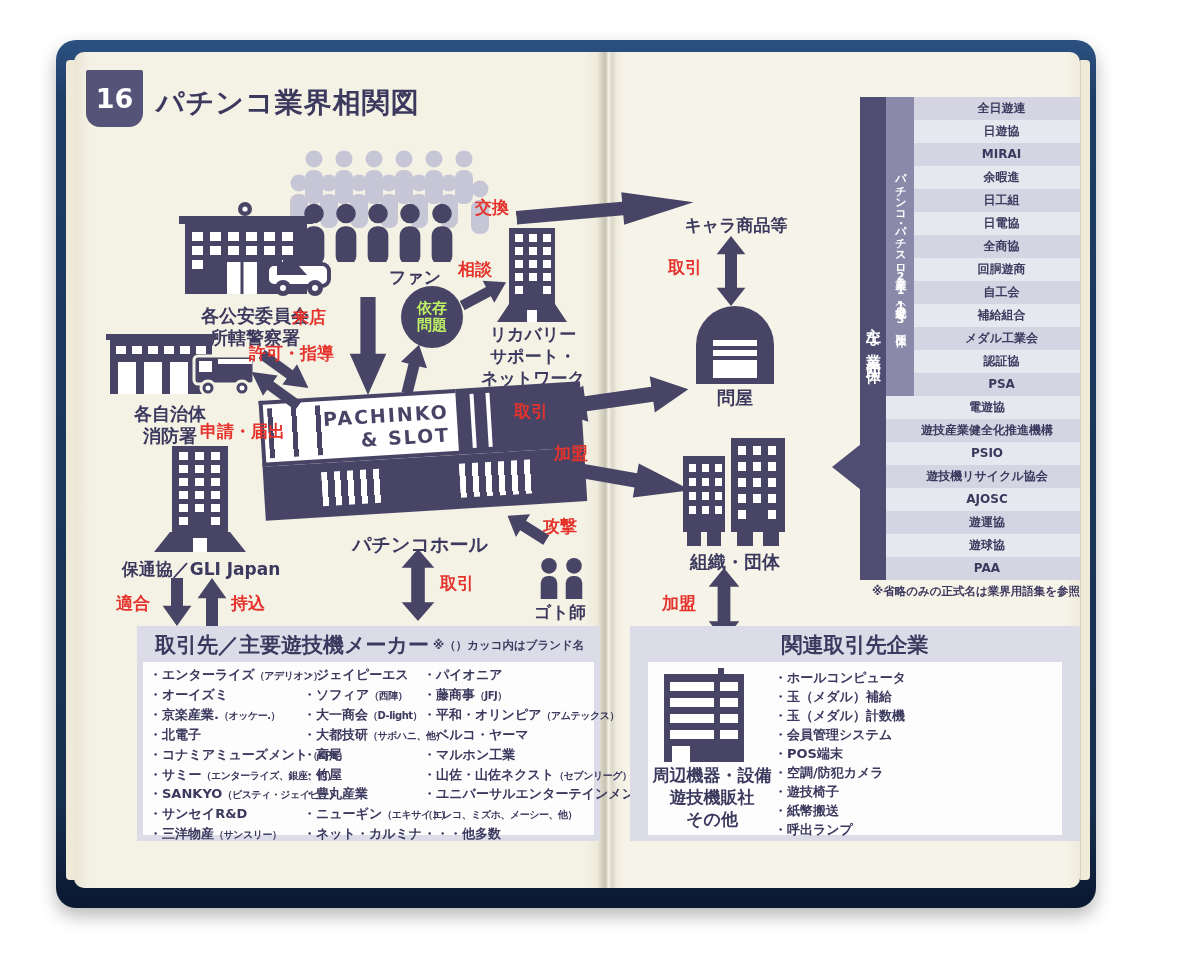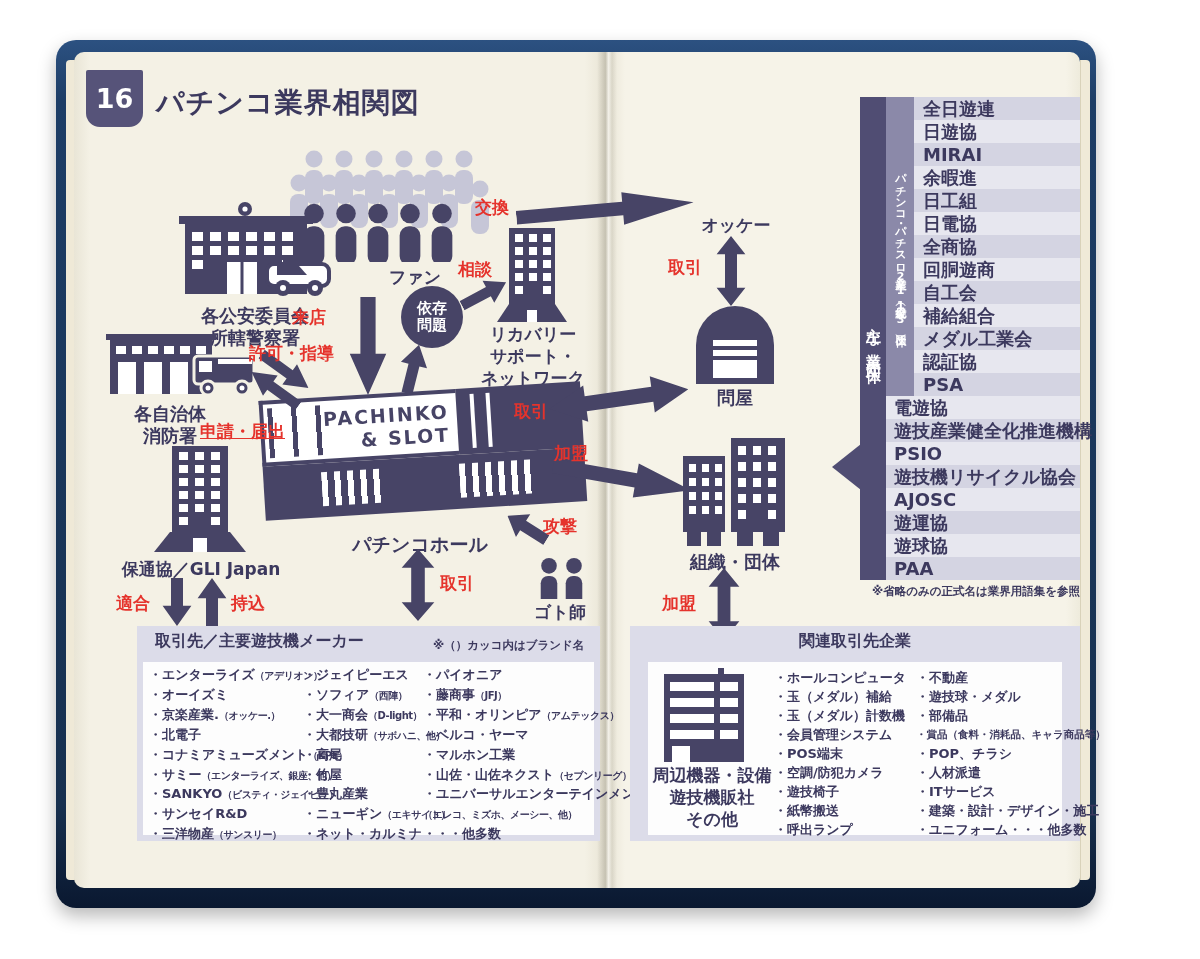--- a/index.html
+++ b/index.html
@@ -34,21 +34,21 @@
   
   .arr{position:absolute;background:var(--ink);}
   .a-r{clip-path:polygon(0 30%,60% 30%,60% 2%,100% 50%,60% 98%,60% 70%,0 70%);}
   .a-d{clip-path:polygon(30% 0,70% 0,70% 58%,98% 58%,50% 100%,2% 58%,30% 58%);}
   .a-u{clip-path:polygon(50% 0,98% 42%,70% 42%,70% 100%,30% 100%,30% 42%,2% 42%);}
   .a-dh{clip-path:polygon(0 50%,26% 2%,26% 30%,74% 30%,74% 2%,100% 50%,74% 98%,74% 70%,26% 70%,26% 98%);}
   .a-dv{clip-path:polygon(50% 0,98% 26%,70% 26%,70% 74%,98% 74%,50% 100%,2% 74%,30% 74%,30% 26%,2% 26%);}
 
   
   .izon{left:401px;top:286px;width:62px;height:62px;border-radius:50%;background:var(--ink);
-    color:#ffffff;font-weight:bold;font-size:15px;line-height:17px;display:flex;flex-direction:column;
+    color:#bef264;font-weight:bold;font-size:15px;line-height:17px;display:flex;flex-direction:column;
     align-items:center;justify-content:center;text-align:center;}
 
   
   .booth{left:693px;top:131px;width:86px;}
   .booth-sign{height:24px;background:var(--ink);color:#fff;font-size:13px;font-weight:bold;letter-spacing:5px;
     display:flex;align-items:center;justify-content:center;}
   .booth-body{margin-top:3px;height:60px;background:#fff;border:4px solid var(--ink);position:relative;}
   .bw{position:absolute;left:8px;top:5px;width:60px;height:30px;border:2px solid #a9a7bd;}
   .bw-head{position:absolute;right:8px;top:3px;width:12px;height:12px;border-radius:50%;background:#b9b7c9;}
   .bw-bodyp{position:absolute;right:4px;top:14px;width:20px;height:14px;border-radius:6px 6px 0 0;background:#b9b7c9;}
@@ -73,35 +73,35 @@
   .hall-lower{position:absolute;left:0;top:66px;width:100%;height:54px;background:var(--ink);}
   .hall-win{position:absolute;top:9px;height:34px;background:repeating-linear-gradient(90deg,#fff 0 6px,var(--ink) 6px 13px);}
 
   
   .sb-main{left:860px;top:97px;width:26px;height:483px;background:#504d73;display:flex;align-items:center;justify-content:center;}
   .sb-bracket{left:886px;top:97px;width:28px;height:299px;background:#8b89a9;display:flex;align-items:center;justify-content:center;z-index:3;}
   .vtxt{writing-mode:vertical-rl;text-orientation:upright;color:#fff;font-weight:bold;}
   .sb-main .vtxt{font-size:15px;letter-spacing:5px;}
   .sb-bracket .vtxt{font-size:11px;letter-spacing:0.5px;line-height:14px;}
   .sb-rows{left:886px;top:97px;width:194px;z-index:2;}
-  .sb-row{height:23px;line-height:23px;font-size:18px;font-weight:bold;color:var(--ink2);padding-left:8px;box-sizing:border-box;white-space:nowrap;}
+  .sb-row{height:23px;line-height:23px;font-size:12px;font-weight:bold;color:var(--ink2);padding-left:8px;box-sizing:border-box;white-space:nowrap;text-align:center;}
   .sb-row.br{padding-left:37px;}
   .sb-row:nth-child(odd){background:#d4d4e2;}
   .sb-row:nth-child(even){background:#e7e7ef;}
   .sb-head{left:832px;top:444px;width:0;height:0;border-top:23px solid transparent;border-bottom:23px solid transparent;border-right:29px solid #504d73;}
   .sb-note{left:866px;top:584px;width:214px;font-size:11.5px;font-weight:bold;color:var(--ink2);text-align:right;white-space:nowrap;}
 
   
   .box-outer{background:#dcdce9;}
   .box-inner{background:#fdfdfd;position:absolute;}
   .mk-outer{left:137px;top:626px;width:463px;height:215px;}
   .mk-inner{left:6px;top:36px;width:451px;height:173px;}
   .pt-outer{left:630px;top:626px;width:450px;height:215px;}
   .pt-inner{left:18px;top:36px;width:414px;height:173px;}
-  .box-title{position:absolute;font-size:16px;font-weight:bold;color:var(--ink2);white-space:nowrap;}
+  .box-title{position:absolute;font-size:21px;font-weight:bold;color:var(--ink2);white-space:nowrap;}
   .mk-note{position:absolute;left:296px;top:12px;font-size:11.5px;font-weight:bold;color:var(--ink2);white-space:nowrap;}
   .mcol{position:absolute;}
   .mk-item{font-size:13px;font-weight:bold;color:var(--ink2);line-height:18.9px;white-space:nowrap;}
   .brand{font-size:10px;letter-spacing:-0.5px;}
   .pt-item{font-size:13px;font-weight:bold;color:var(--ink2);line-height:19px;white-space:nowrap;}
   .pt-col2 .pt-item:nth-child(4){font-size:10.5px;}
   .src-lab{position:absolute;font-size:17px;font-weight:bold;color:var(--ink2);white-space:nowrap;transform:translateX(-50%);}
 </style>
 </head>
 <body>
@@ -297,21 +297,21 @@
 
   <svg class="abs" style="left:534px;top:545px;" width="54" height="54" viewBox="0 0 54 54">
     <use href="#pp" transform="translate(15,42) scale(0.92)" fill="#474466"></use>
     <use href="#pp" transform="translate(40,42) scale(0.92)" fill="#474466"></use>
   </svg>
   <div class="dlab" style="left:560px;top:601px;">
       <span class="abs cen">ゴト師</span>
     </div>
 
   <div class="dlab" style="left:736px;top:214px;">
-      <span class="abs cen">オッケー</span>
+      <span class="abs cen">キャラ商品等</span>
     </div>
 
   <div class="abs wh">
     <div class="wh-shutter"></div>
   </div>
   <div class="dlab" style="left:735px;top:386px;font-size:18px;">
       <span class="abs cen">問屋</span>
     </div>
 
   <svg class="abs" style="left:683px;top:428px;" width="102" height="120" viewBox="0 0 102 120">
@@ -364,21 +364,21 @@
   <div class="arr a-r" style="left:256px;top:358px;width:58px;height:26px;transform:rotate(36deg);"></div>
   <div class="arr a-r" style="left:246px;top:376px;width:58px;height:26px;transform:rotate(216deg);"></div>
   <div class="arr a-d" style="left:162px;top:578px;width:30px;height:48px;"></div>
   <div class="arr a-u" style="left:197px;top:578px;width:30px;height:48px;"></div>
   <div class="arr a-r" style="left:504px;top:514px;width:46px;height:28px;transform:rotate(212deg);"></div>
 
   <div class="rlab" style="left:475px;top:196px;">交換</div>
   <div class="rlab" style="left:458px;top:258px;">相談</div>
   <div class="rlab" style="left:292px;top:306px;">来店</div>
   <div class="rlab" style="left:249px;top:342px;">許可・指導</div>
-  <div class="rlab" style="left:200px;top:420px;text-decoration:underline;">申請・届出</div>
+  <div class="rlab" style="left:200px;top:420px;">申請・届出</div>
   <div class="rlab" style="left:668px;top:256px;">取引</div>
   <div class="rlab" style="left:514px;top:400px;">取引</div>
   <div class="rlab" style="left:554px;top:442px;">加盟</div>
   <div class="rlab" style="left:543px;top:515px;">攻撃</div>
   <div class="rlab" style="left:440px;top:572px;">取引</div>
   <div class="rlab" style="left:662px;top:592px;">加盟</div>
   <div class="rlab" style="left:116px;top:592px;">適合</div>
   <div class="rlab" style="left:231px;top:592px;text-align:center;">持込</div>
 
   <div class="abs sb-main">
@@ -476,26 +476,15 @@
         <div class="pt-item">・ホールコンピュータ</div>
         <div class="pt-item">・玉（メダル）補給</div>
         <div class="pt-item">・玉（メダル）計数機</div>
         <div class="pt-item">・会員管理システム</div>
         <div class="pt-item">・POS端末</div>
         <div class="pt-item">・空調/防犯カメラ</div>
         <div class="pt-item">・遊技椅子</div>
         <div class="pt-item">・紙幣搬送</div>
         <div class="pt-item">・呼出ランプ</div>
       </div>
-      <div class="mcol pt-col2" style="left:268px;top:6px;">
-        <div class="pt-item">・不動産</div>
-        <div class="pt-item">・遊技球・メダル</div>
-        <div class="pt-item">・部備品</div>
-        <div class="pt-item">・賞品（食料・消耗品、キャラ商品等）</div>
-        <div class="pt-item">・POP、チラシ</div>
-        <div class="pt-item">・人材派遣</div>
-        <div class="pt-item">・ITサービス</div>
-        <div class="pt-item">・建築・設計・デザイン・施工</div>
-        <div class="pt-item">・ユニフォーム・・・他多数</div>
-      </div>
     </div>
   </div>
 </div>
 
 </body></html>

